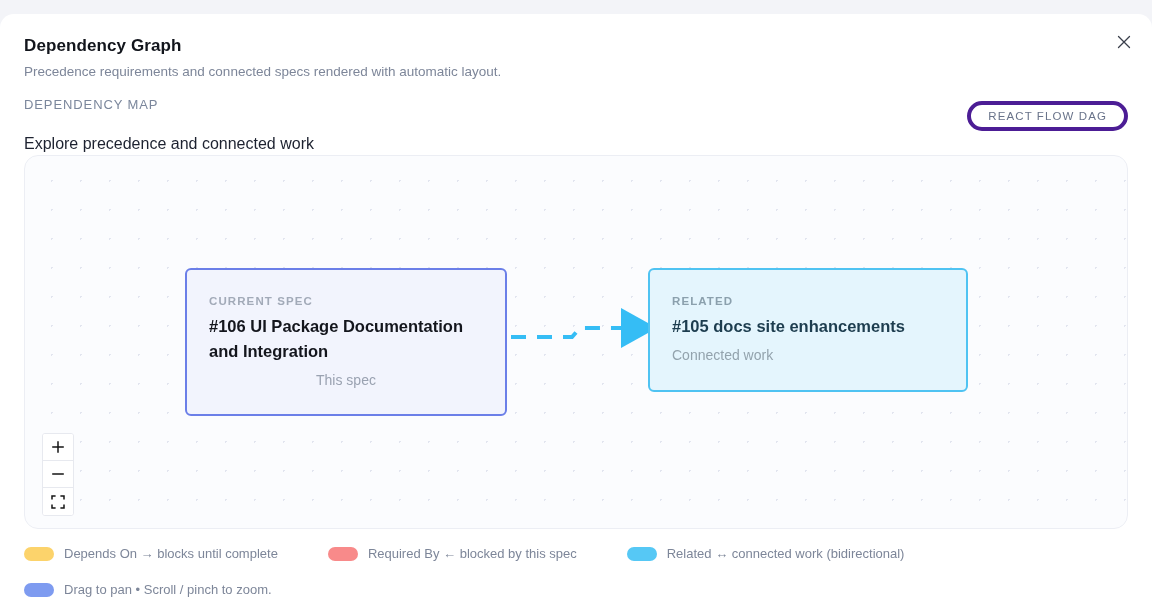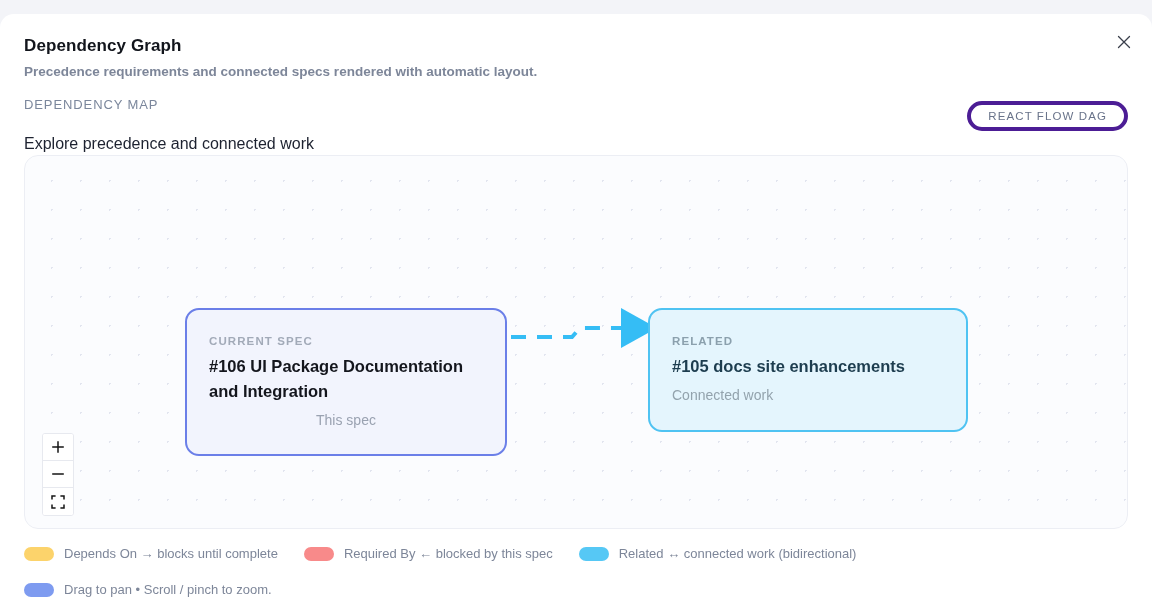--- a/index.html
+++ b/index.html
@@ -41,21 +41,21 @@
     font-weight: bold;
     color: #12151c;
     letter-spacing: 0.1px;
     line-height: 24px;
   }
   .dialog-subtitle {
     margin: 5px 0 0 0;
     font-size: 13.5px;
     color: #7d8699;
     line-height: 18px;
-    font-weight: bold;
+    font-weight: normal;
   }
 
   .close-button {
     position: absolute;
     right: 14px;
     top: 14px;
     width: 28px;
     height: 28px;
     display: flex;
     align-items: center;
@@ -134,23 +134,22 @@
     left: 0;
     top: 0;
     width: 1104px;
     height: 374px;
   }
 
   
   .node {
     position: absolute;
     box-sizing: border-box;
-    border-radius: 14px;
+    border-radius: 6px;
     cursor: grab;
-    margin-top: 40px;
   }
   .node .node-kind {
     font-size: 11.5px;
     font-weight: bold;
     letter-spacing: 1.1px;
     text-transform: uppercase;
     line-height: 15px;
   }
   .node .node-title {
     font-size: 16.5px;
@@ -223,20 +222,21 @@
     position: absolute;
     left: 24px;
     top: 530px;
     width: 1104px;
   }
   .legend-row {
     display: flex;
     align-items: center;
     flex-wrap: nowrap;
     height: 20px;
+    gap: 24px;
   }
   .legend-row.second { margin-top: 16px; }
   .legend-item {
     display: flex;
     align-items: center;
   }
   .legend-item + .legend-item { margin-left: 26px; }
   .swatch {
     width: 30px;
     height: 14px;

